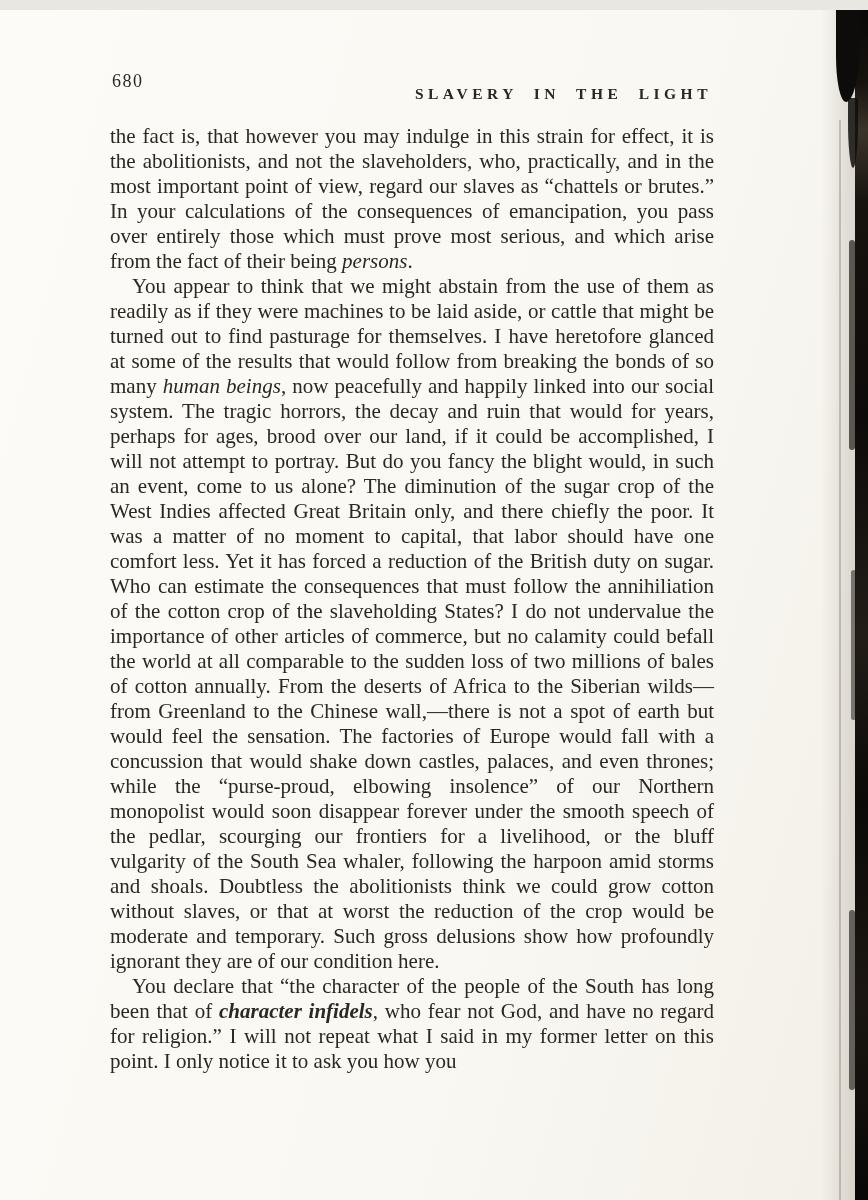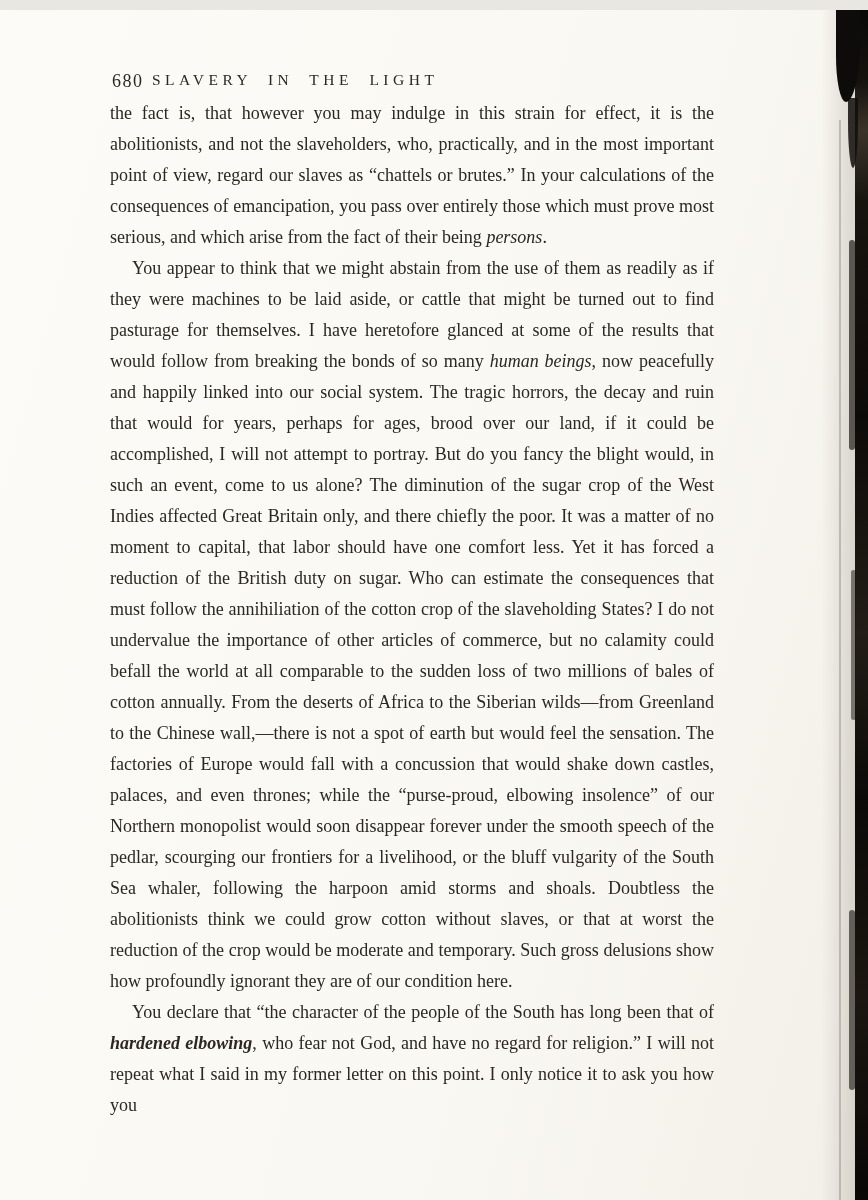--- a/index.html
+++ b/index.html
@@ -15,31 +15,31 @@
     color: #2a2821;
   }
 
   
   .header { position: absolute; top: 60px; left: 112px; width: 600px; height: 26px; }
   .page-number {
     position: absolute; left: 0; top: 1px;
     font-size: 18px; letter-spacing: 1.5px;
   }
   .running-head {
-    position: absolute; left: 40px; right: 0; top: 1px;
-    text-align: left;
-    font-size: 15.5px; font-weight: normal;
+    position: absolute; left: 40px; right: 0; top: 15px;
+    text-align: right;
+    font-size: 15.5px; font-weight: bold;
     letter-spacing: 4.5px; word-spacing: 8px;
     white-space: nowrap;
   }
 
   
   .text-block {
-    position: absolute; top: 88px; left: 110px; width: 604px;
-    font-size: 18px; line-height: 31px;
+    position: absolute; top: 114px; left: 110px; width: 604px;
+    font-size: 21px; line-height: 25px;
     text-align: justify;
     text-rendering: optimizeLegibility;
   }
   p.para { margin: 0; }
   p.para.indent { text-indent: 22px; font-family: Liberation Serif, serif; }
   .italic { font-style: italic; }
   .bold-italic { font-style: italic; font-weight: bold; }
 
   
   .scan-strip {
@@ -85,21 +85,21 @@
 <div class="page">
 
   <div class="header">
     <span class="page-number">680</span>
     <span class="running-head">SLAVERY IN THE LIGHT</span>
   </div>
 
   <div class="text-block" id="paragraphs">
       <p class="para"><span>the fact is, that however you may indulge in this strain for effect, it is the abolitionists, and not the slaveholders, who, practically, and in the most important point of view, regard our slaves as “chattels or brutes.” In your calculations of the consequences of emancipation, you pass over entirely those which must prove most serious, and which arise from the fact of their being </span><span class="italic">persons</span><span>.</span></p>
       <p class="para indent"><span>You appear to think that we might abstain from the use of them as readily as if they were machines to be laid aside, or cattle that might be turned out to find pasturage for themselves. I have heretofore glanced at some of the results that would follow from breaking the bonds of so many </span><span class="italic">human beings</span><span>, now peacefully and happily linked into our social system. The tragic horrors, the decay and ruin that would for years, perhaps for ages, brood over our land, if it could be accomplished, I will not attempt to portray. But do you fancy the blight would, in such an event, come to us alone? The diminution of the sugar crop of the West Indies affected Great Britain only, and there chiefly the poor. It was a matter of no moment to capital, that labor should have one comfort less. Yet it has forced a reduction of the British duty on sugar. Who can estimate the consequences that must follow the annihiliation of the cotton crop of the slaveholding States? I do not undervalue the importance of other articles of commerce, but no calamity could befall the world at all comparable to the sudden loss of two millions of bales of cotton annually. From the deserts of Africa to the Siberian wilds—from Greenland to the Chinese wall,—there is not a spot of earth but would feel the sensation. The factories of Europe would fall with a concussion that would shake down castles, palaces, and even thrones; while the “purse-proud, elbowing insolence” of our Northern monopolist would soon disappear forever under the smooth speech of the pedlar, scourging our frontiers for a livelihood, or the bluff vulgarity of the South Sea whaler, following the harpoon amid storms and shoals. Doubtless the abolitionists think we could grow cotton without slaves, or that at worst the reduction of the crop would be moderate and temporary. Such gross delusions show how profoundly ignorant they are of our condition here.</span></p>
-      <p class="para indent"><span>You declare that “the character of the people of the South has long been that of </span><span class="bold-italic">hardened elbowing</span><span>, who fear not God, and have no regard for religion.” I will not repeat what I said in my former letter on this point. I only notice it to ask you how you</span></p>
+      <p class="para indent"><span>You declare that “the character of the people of the South has long been that of </span><span class="bold-italic">character infidels</span><span>, who fear not God, and have no regard for religion.” I will not repeat what I said in my former letter on this point. I only notice it to ask you how you</span></p>
     </div>
 
   <div class="gutter-shade"></div>
   <div class="edge-line"></div>
   <div class="scan-strip"></div>
   <div class="scan-blob-top"></div>
   <div class="scan-blob-top2"></div>
   <div class="scan-smudge-1"></div>
   <div class="scan-smudge-2"></div>
   <div class="scan-smudge-3"></div>

